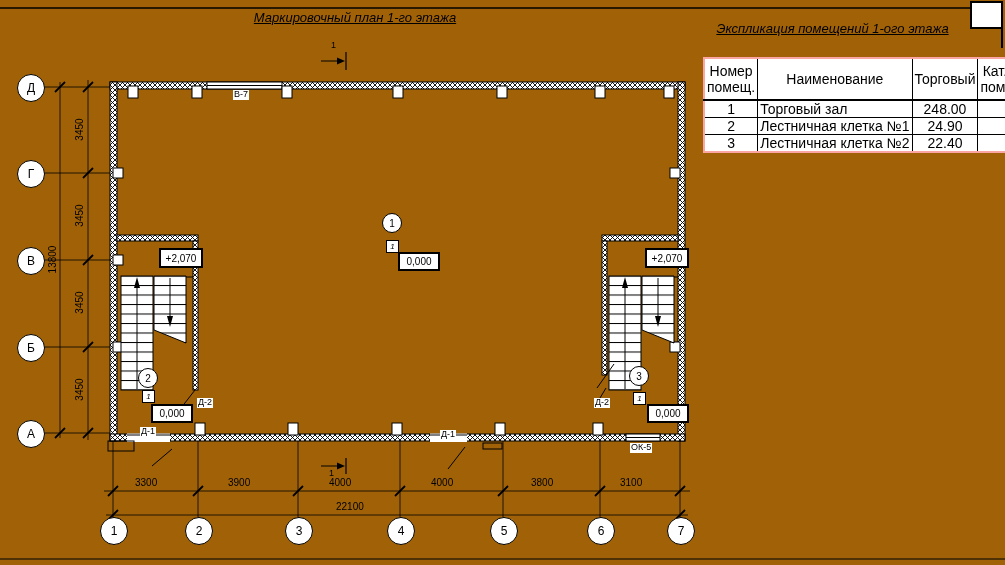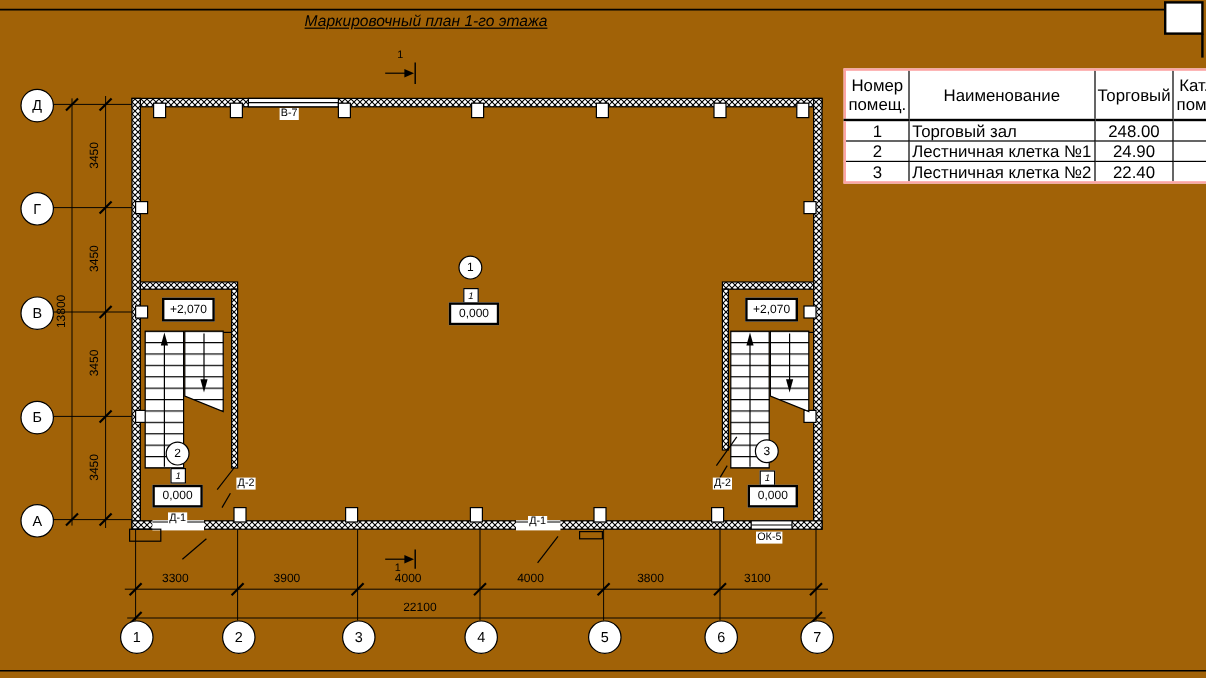--- a/index.html
+++ b/index.html
@@ -8,21 +8,21 @@
   .abs{position:absolute;}
   .title{position:absolute;font-style:italic;font-size:13px;text-decoration:underline;
          text-align:center;white-space:nowrap;}
   .axis-circle{position:absolute;width:26px;height:26px;border:1px solid #000;border-radius:50%;
          background:#fff;display:flex;align-items:center;justify-content:center;font-size:12px;}
   .tag-circle{position:absolute;width:18px;height:18px;border:1px solid #000;border-radius:50%;
          background:#fff;display:flex;align-items:center;justify-content:center;font-size:10px;}
   .tag-square{position:absolute;width:11px;height:11px;border:1px solid #000;background:#fff;
          display:flex;align-items:center;justify-content:center;font-size:8px;font-style:italic;}
   .level-box{position:absolute;height:15px;border:2px solid #000;background:#fff;
-         display:flex;align-items:center;justify-content:center;font-size:10px;}
+         display:flex;align-items:center;justify-content:center;font-size:10px;margin-left:24px;}
   .lbl{position:absolute;font-size:9px;line-height:1.1;background:#fff;padding:0 1px;white-space:nowrap;}
   .dim{position:absolute;font-size:10px;text-align:left;white-space:nowrap;}
   .vdim{position:absolute;font-size:10px;text-align:center;transform:rotate(-90deg);white-space:nowrap;}
   table.rooms{position:absolute;left:703px;top:57px;border-collapse:collapse;background:#fff;
          font-size:14px;border:2px solid #fca5a5;table-layout:fixed;}
   table.rooms th,table.rooms td{border:1px solid #000;font-weight:normal;padding:0 2px;
          overflow:hidden;white-space:nowrap;}
   table.rooms thead th{height:40px;text-align:center;border-bottom:2px solid #000;white-space:normal;line-height:1.15;}
   table.rooms tbody td{height:15px;}
   .c{text-align:center;} .r{text-align:right;}
@@ -176,20 +176,21 @@
       <line x1="346" y1="52" x2="346" y2="70" stroke-width="1.2"></line>
     </g>
     <g stroke="#000" stroke-width="1">
       <line x1="321" y1="466" x2="338" y2="466"></line>
       <polygon points="337,462.5 337,469.5 345,466" fill="#000" stroke="none"></polygon>
       <line x1="346" y1="458" x2="346" y2="474" stroke-width="1.2"></line>
     </g>
   </svg>
 
   <div class="title" style="left:170px;top:10px;width:370px">Маркировочный план 1-го этажа</div>
+  <div class="title" style="left:705px;top:21px;width:255px">Экспликация помещений 1-ого этажа</div>
 
   <table class="rooms">
     <colgroup>
         <col style="width:45px">
         <col style="width:135px">
         <col style="width:55px">
         <col style="width:24px">
       </colgroup>
     <thead>
       <tr>

